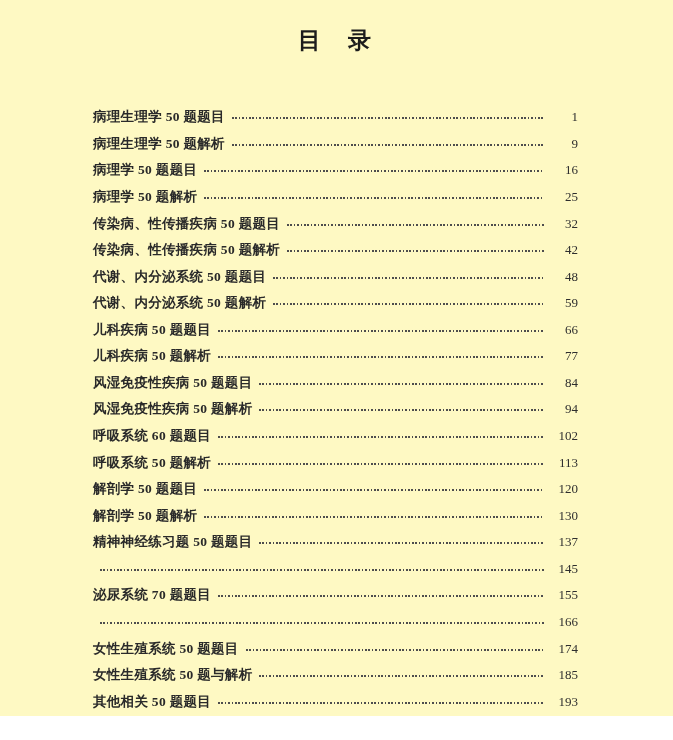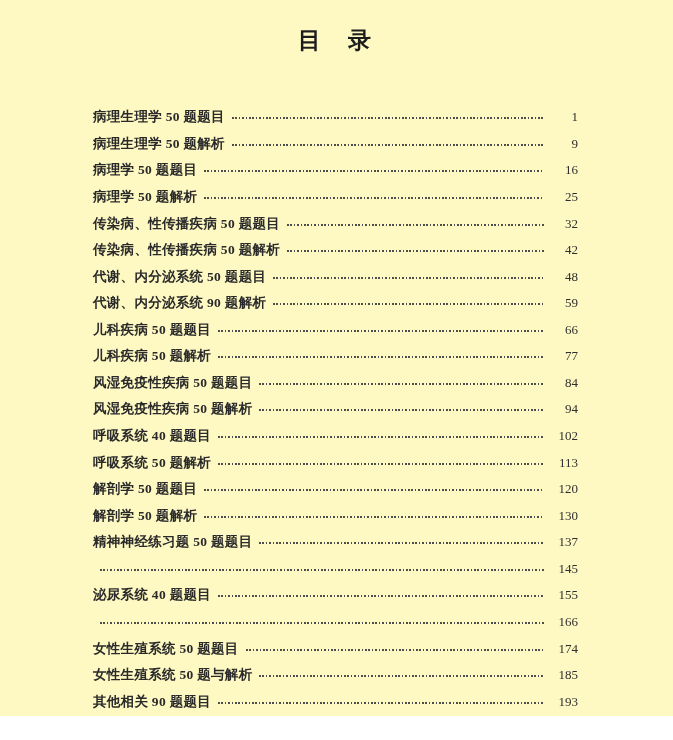--- a/index.html
+++ b/index.html
@@ -117,21 +117,21 @@
         <span class="toc-page">42</span>
       </li>
 
       <li class="toc-row">
         <span class="toc-label">代谢、内分泌系统 50 题题目</span>
         <span class="toc-dots"></span>
         <span class="toc-page">48</span>
       </li>
 
       <li class="toc-row">
-        <span class="toc-label">代谢、内分泌系统 90 题解析</span>
+        <span class="toc-label">代谢、内分泌系统 50 题解析</span>
         <span class="toc-dots"></span>
         <span class="toc-page">59</span>
       </li>
 
       <li class="toc-row">
         <span class="toc-label">儿科疾病 50 题题目</span>
         <span class="toc-dots"></span>
         <span class="toc-page">66</span>
       </li>
 
@@ -147,21 +147,21 @@
         <span class="toc-page">84</span>
       </li>
 
       <li class="toc-row">
         <span class="toc-label">风湿免疫性疾病 50 题解析</span>
         <span class="toc-dots"></span>
         <span class="toc-page">94</span>
       </li>
 
       <li class="toc-row">
-        <span class="toc-label">呼吸系统 40 题题目</span>
+        <span class="toc-label">呼吸系统 60 题题目</span>
         <span class="toc-dots"></span>
         <span class="toc-page">102</span>
       </li>
 
       <li class="toc-row">
         <span class="toc-label">呼吸系统 50 题解析</span>
         <span class="toc-dots"></span>
         <span class="toc-page">113</span>
       </li>
 
@@ -182,21 +182,21 @@
         <span class="toc-dots"></span>
         <span class="toc-page">137</span>
       </li>
 
       <li class="toc-row">
         <span class="toc-dots"></span>
         <span class="toc-page">145</span>
       </li>
 
       <li class="toc-row">
-        <span class="toc-label">泌尿系统 40 题题目</span>
+        <span class="toc-label">泌尿系统 70 题题目</span>
         <span class="toc-dots"></span>
         <span class="toc-page">155</span>
       </li>
 
       <li class="toc-row">
         <span class="toc-dots"></span>
         <span class="toc-page">166</span>
       </li>
 
       <li class="toc-row">
@@ -205,21 +205,21 @@
         <span class="toc-page">174</span>
       </li>
 
       <li class="toc-row">
         <span class="toc-label">女性生殖系统 50 题与解析</span>
         <span class="toc-dots"></span>
         <span class="toc-page">185</span>
       </li>
 
       <li class="toc-row">
-        <span class="toc-label">其他相关 90 题题目</span>
+        <span class="toc-label">其他相关 50 题题目</span>
         <span class="toc-dots"></span>
         <span class="toc-page">193</span>
       </li>
 
       <li class="toc-row">
         <span class="toc-label">其他相关 50 题解析</span>
         <span class="toc-dots"></span>
         <span class="toc-page">204</span>
       </li>
     </ol>

